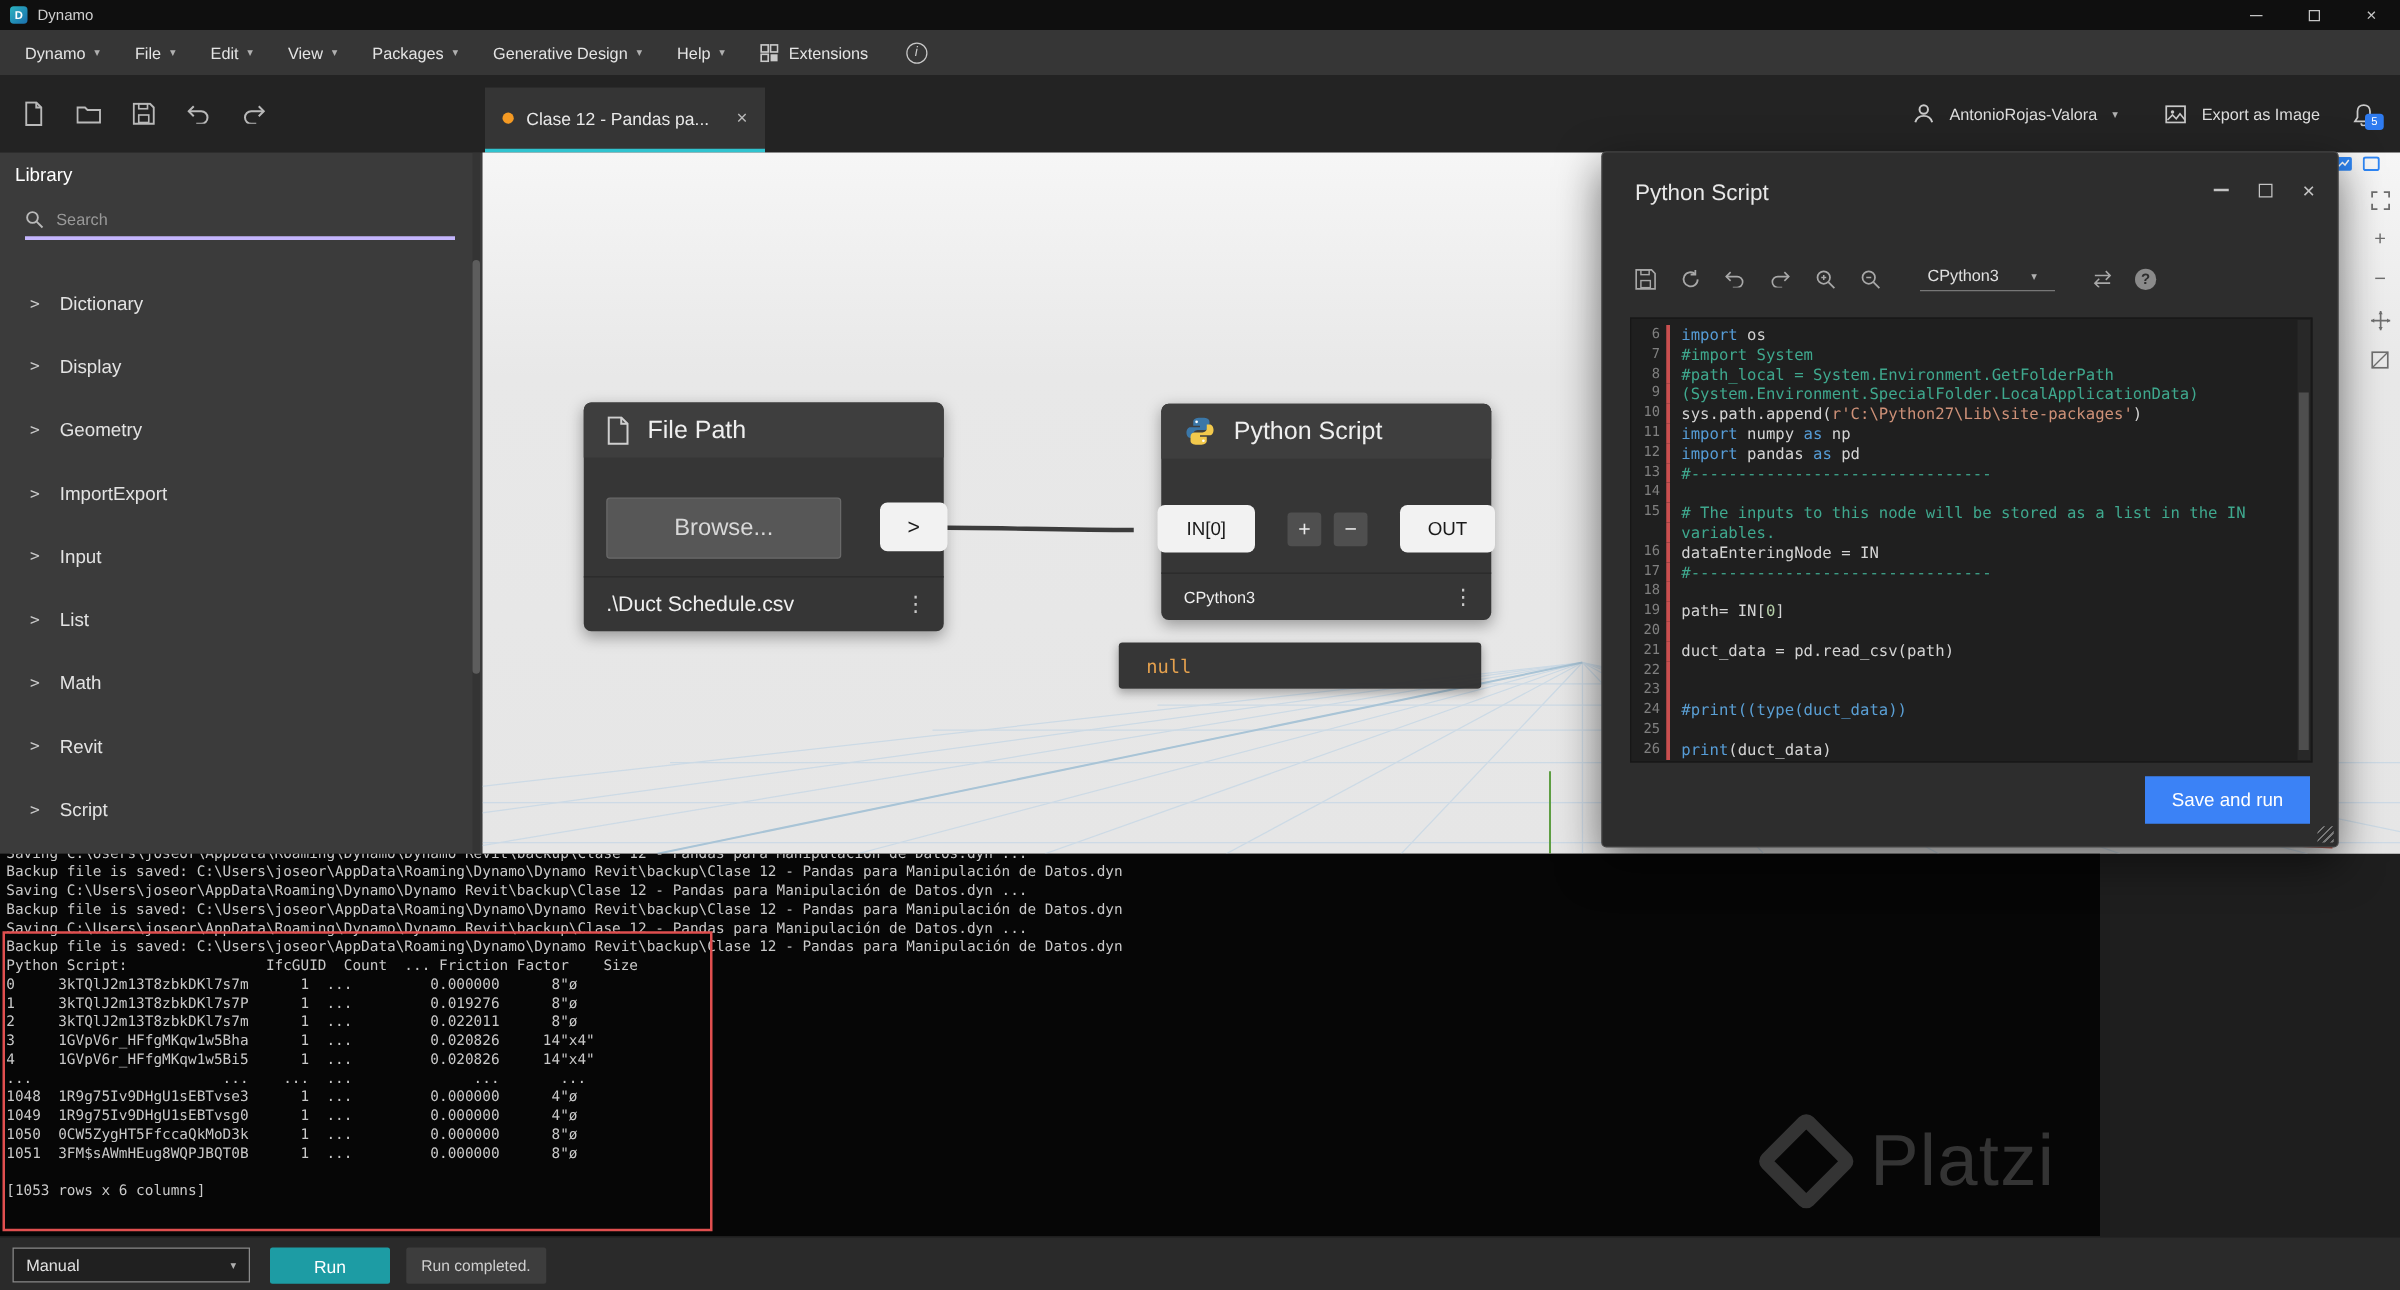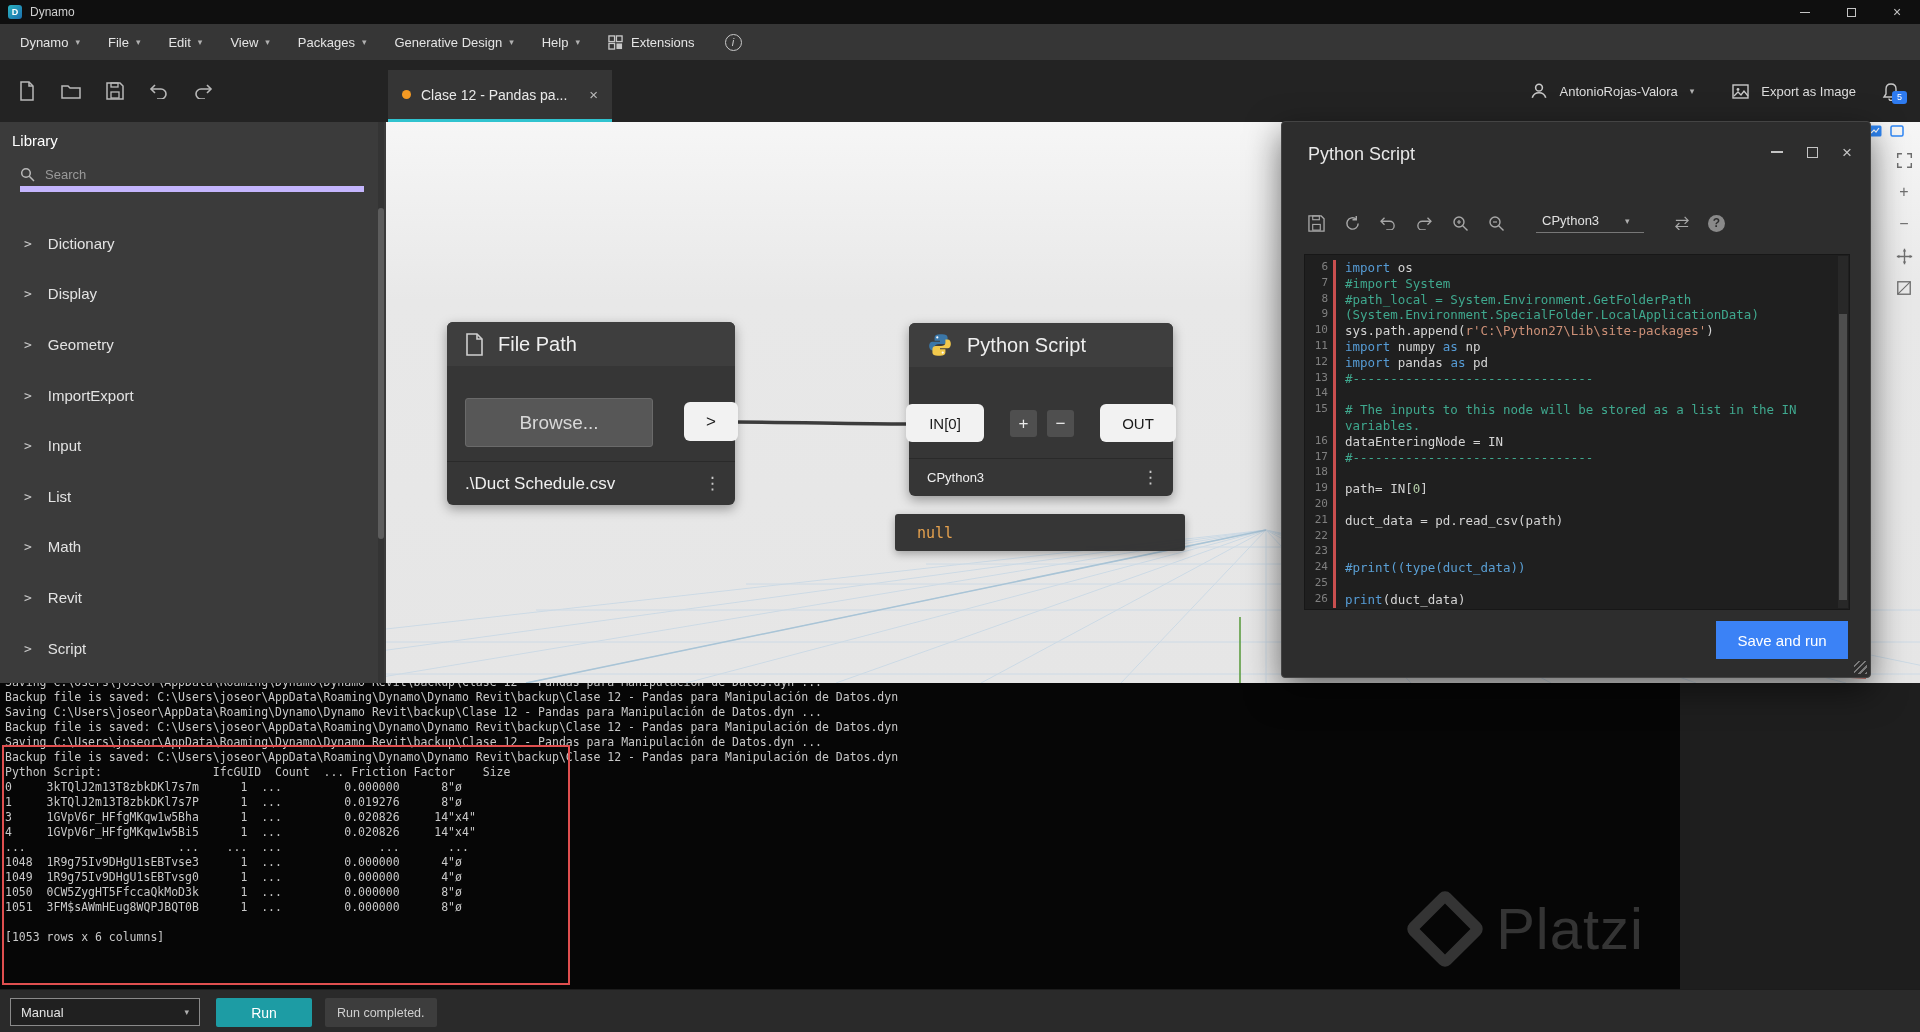--- a/index.html
+++ b/index.html
@@ -42,37 +42,37 @@
   .tb-right { position:absolute; right:20px; top:0; height:62px; display:flex; align-items:center; gap:12px;
               color:#dddddd; font-size:13px; }
   .bell-wrap { position:relative; margin-left:14px; }
   .badge { position:absolute; right:-7px; bottom:-3px; min-width:15px; height:13px; background:#2e7bf0;
            border-radius:3px; color:#fff; font-size:9px; display:flex; align-items:center; justify-content:center; padding:0 2px; }
 
   
   .sidebar { position:absolute; left:0; top:122px; width:386px; height:561px; background:#3b3b3b; overflow:hidden; }
   .lib-title { padding:10px 0 0 12px; font-size:15px; color:#ffffff; }
   .search-row { position:absolute; left:20px; top:40px; right:22px; height:30px;
-                border-bottom:6px solid #c4b5fd; display:flex; align-items:center; gap:10px; }
+                border-bottom:3px solid #c4b5fd; display:flex; align-items:center; gap:10px; }
   .search-input { background:transparent; border:none; outline:none; color:#dddddd; font-size:13px; width:100%;
                   font-family:"Liberation Sans", sans-serif; }
   .search-input::placeholder { color:#9a9a9a; }
   #library-list { position:absolute; top:96px; left:0; right:0; }
   .lib-item { height:50.6px; display:flex; align-items:center; padding-left:24px; gap:16px;
               color:#e3e3e3; font-size:15px; }
   .chev { color:#c9c9c9; font-size:13px; font-family:"DejaVu Sans Mono", monospace; }
   .sb-track { position:absolute; right:2px; top:0; width:6px; height:100%; background:#343434; }
   .sb-thumb { position:absolute; right:2px; top:86px; width:6px; height:331px; background:#5d5d5d; border-radius:3px; }
 
   
   .canvas { position:absolute; left:386px; top:122px; width:1534px; height:561px;
             background:linear-gradient(180deg,#f6f6f6,#e8e8e8 32%,#e6e6e6); overflow:hidden; }
   svg.grid, svg.wire { position:absolute; left:0; top:0; }
 
-  .node { position:absolute; background:#363636; border-radius:6px; box-shadow:0 4px 12px rgba(0,0,0,.35); color:#efefef; }
+  .node { position:absolute; background:#363636; border-radius:6px; box-shadow:0 4px 12px rgba(0,0,0,.35); color:#efefef;margin-left:20px; }
   .node-header { height:44px; background:#3e3e3e; border-radius:6px 6px 0 0; display:flex; align-items:center;
                  padding:0 18px; gap:14px; font-size:20px; }
   .node-footer { position:absolute; left:0; right:0; bottom:0; border-top:1px solid #2a2a2a;
                  display:flex; align-items:center; padding:0 14px 0 18px; }
   .kebab { margin-left:auto; color:#c8c8c8; font-size:17px; }
   .filepath { left:61px; top:200px; width:288px; height:183px; }
   .filepath .node-footer { height:44px; font-size:17px; }
   .browse-btn { position:absolute; left:18px; top:76px; width:188px; height:49px; background:#575757;
                 border:1px solid #6a6a6a; border-radius:3px; color:#d8d8d8; font-size:19px;
                 display:flex; align-items:center; justify-content:center; }
@@ -649,20 +649,21 @@
     <div id="console-lines">
         <div class="console-line">Saving C:\Users\joseor\AppData\Roaming\Dynamo\Dynamo Revit\backup\Clase 12 - Pandas para Manipulación de Datos.dyn ...</div>
         <div class="console-line">Backup file is saved: C:\Users\joseor\AppData\Roaming\Dynamo\Dynamo Revit\backup\Clase 12 - Pandas para Manipulación de Datos.dyn</div>
         <div class="console-line">Saving C:\Users\joseor\AppData\Roaming\Dynamo\Dynamo Revit\backup\Clase 12 - Pandas para Manipulación de Datos.dyn ...</div>
         <div class="console-line">Backup file is saved: C:\Users\joseor\AppData\Roaming\Dynamo\Dynamo Revit\backup\Clase 12 - Pandas para Manipulación de Datos.dyn</div>
         <div class="console-line">Saving C:\Users\joseor\AppData\Roaming\Dynamo\Dynamo Revit\backup\Clase 12 - Pandas para Manipulación de Datos.dyn ...</div>
         <div class="console-line">Backup file is saved: C:\Users\joseor\AppData\Roaming\Dynamo\Dynamo Revit\backup\Clase 12 - Pandas para Manipulación de Datos.dyn</div>
         <div class="console-line">Python Script:                IfcGUID  Count  ... Friction Factor    Size</div>
         <div class="console-line">0     3kTQlJ2m13T8zbkDKl7s7m      1  ...         0.000000      8"ø</div>
         <div class="console-line">1     3kTQlJ2m13T8zbkDKl7s7P      1  ...         0.019276      8"ø</div>
+        <div class="console-line">2     3kTQlJ2m13T8zbkDKl7s7m      1  ...         0.022011      8"ø</div>
         <div class="console-line">3     1GVpV6r_HFfgMKqw1w5Bha      1  ...         0.020826     14"x4"</div>
         <div class="console-line">4     1GVpV6r_HFfgMKqw1w5Bi5      1  ...         0.020826     14"x4"</div>
         <div class="console-line">...                      ...    ...  ...              ...       ...</div>
         <div class="console-line">1048  1R9g75Iv9DHgU1sEBTvse3      1  ...         0.000000      4"ø</div>
         <div class="console-line">1049  1R9g75Iv9DHgU1sEBTvsg0      1  ...         0.000000      4"ø</div>
         <div class="console-line">1050  0CW5ZygHT5FfccaQkMoD3k      1  ...         0.000000      8"ø</div>
         <div class="console-line">1051  3FM$sAWmHEug8WQPJBQT0B      1  ...         0.000000      8"ø</div>
         <div class="console-line"></div>
         <div class="console-line">[1053 rows x 6 columns]</div>
       </div>

